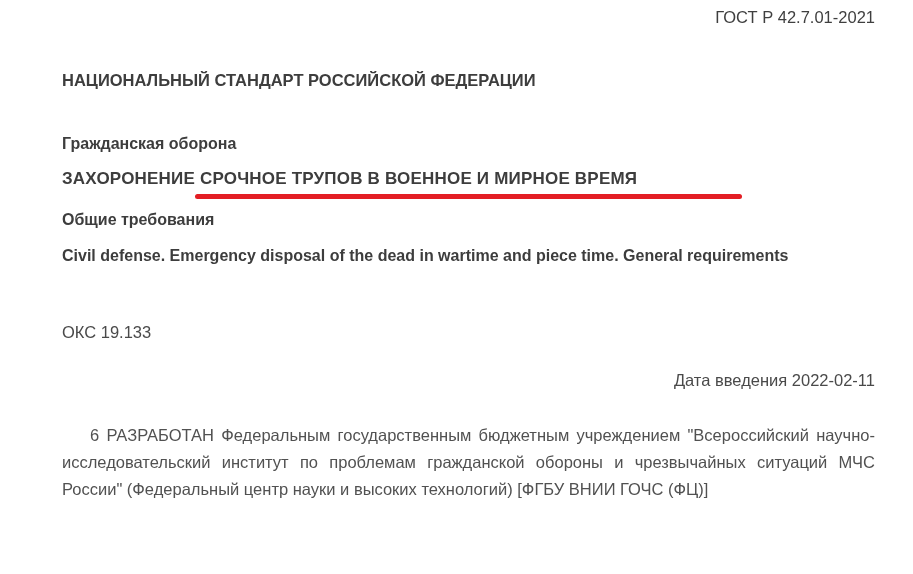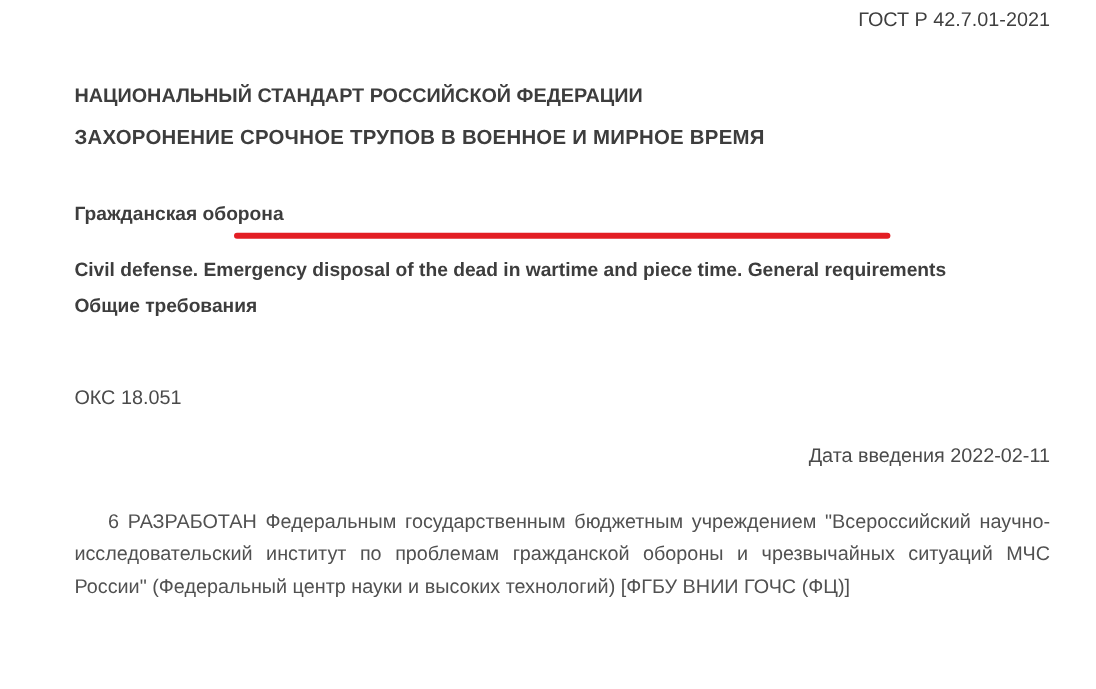--- a/index.html
+++ b/index.html
@@ -89,30 +89,30 @@
 </style>
 </head>
 <body>
 
 <div class="page">
 
   <div class="doc-code">ГОСТ Р 42.7.01-2021</div>
 
   <div class="h-center national-standard">НАЦИОНАЛЬНЫЙ СТАНДАРТ РОССИЙСКОЙ ФЕДЕРАЦИИ</div>
 
+  <div class="h-center group-title">Гражданская оборона</div>
+
   <div class="h-center main-title">ЗАХОРОНЕНИЕ СРОЧНОЕ ТРУПОВ В ВОЕННОЕ И МИРНОЕ ВРЕМЯ</div>
-
-  <div class="h-center group-title">Гражданская оборона</div>
 
   <div class="title-underline" style="background-color: rgb(227, 30, 36);"></div>
 
+  <div class="h-center subtitle">Общие требования</div>
+
   <div class="h-center title-english">Civil defense. Emergency disposal of the dead in wartime and piece time. General requirements</div>
 
-  <div class="h-center subtitle">Общие требования</div>
-
-  <div class="oks-code">ОКС 18.051</div>
+  <div class="oks-code">ОКС 19.133</div>
 
   <div class="intro-date">Дата введения 2022-02-11</div>
 
 
   <div class="foreword-paragraph">6 РАЗРАБОТАН Федеральным государственным бюджетным учреждением "Всероссийский научно-исследовательский институт по проблемам гражданской обороны и чрезвычайных ситуаций МЧС России" (Федеральный центр науки и высоких технологий) [ФГБУ ВНИИ ГОЧС (ФЦ)]</div>
 
 </div>
 
 </body></html>

